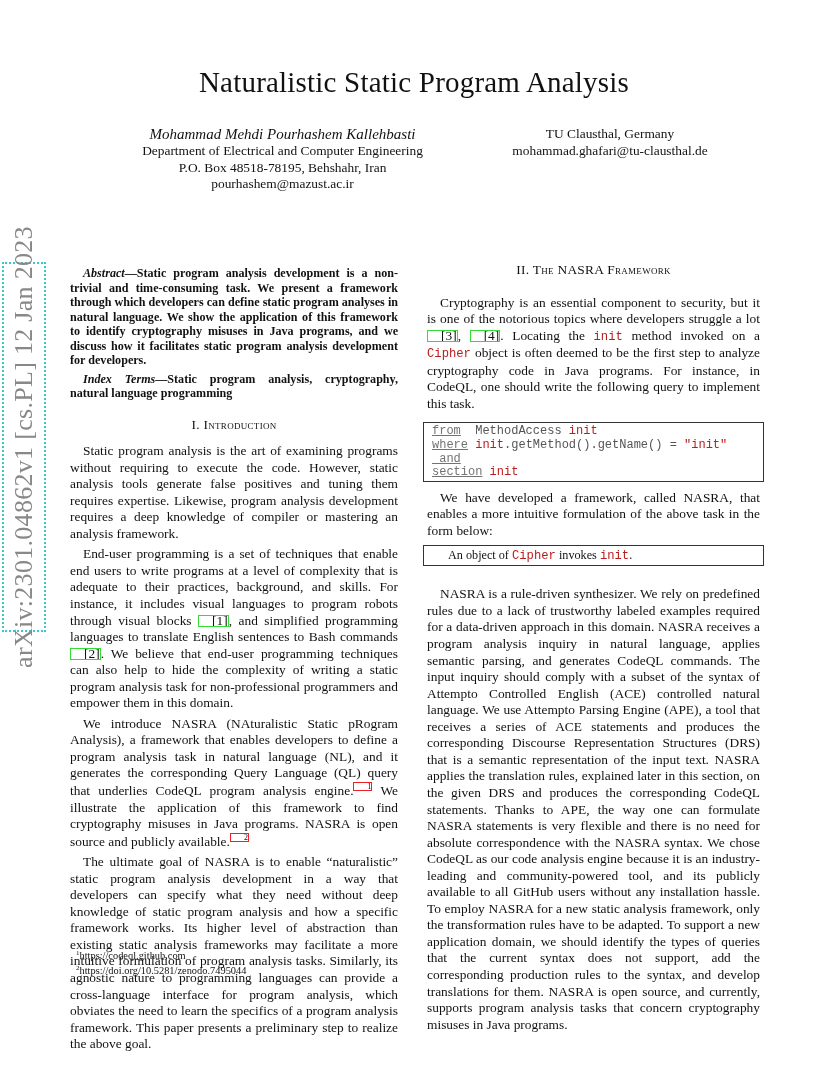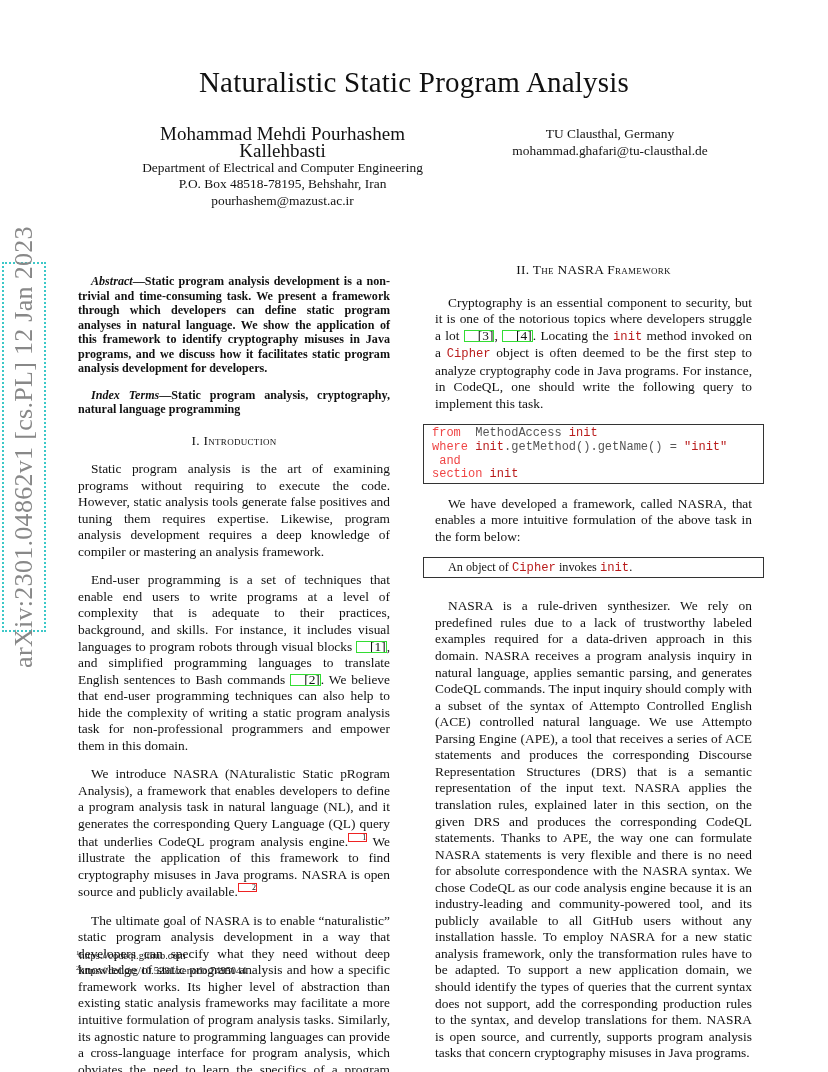--- a/index.html
+++ b/index.html
@@ -3,37 +3,37 @@
 <meta charset="utf-8">
 <style>
   html, body { margin: 0; padding: 0; background: #ffffff; }
   body { width: 828px; height: 1072px; position: relative; overflow: hidden;
          font-family: "Liberation Serif", "DejaVu Serif", serif; color: #111; }
   .title { position: absolute; top: 66px; left: 0; width: 828px; text-align: center;
            font-size: 29px; letter-spacing: 0.2px; }
   .author { position: absolute; top: 126px; text-align: center; font-size: 13.4px; line-height: 16.8px; }
   .author.a1 { left: 115px; width: 335px; }
   .author.a2 { left: 480px; width: 260px; }
-  .author .name { font-size: 19px; }
+  .author .name { font-size: 15px; font-style: italic; }
   .arxiv { position: absolute; left: 2px; top: 262px; width: 44px; height: 370px;
            outline: 2px dotted #3cc8c8; outline-offset: -2px; box-sizing: border-box; }
   .arxiv span { position: absolute; left: 50%; top: 50%; transform: translate(-50%,-50%) rotate(-90deg);
                 white-space: nowrap; font-size: 26px; color: #888; letter-spacing: 0.3px; }
   .col { position: absolute; top: 262px; width: 336px; font-size: 13.4px; line-height: 16.55px; text-align: justify; }
   .col.left { left: 66px; }
   .col.right { left: 423px; width: 341px; }
-  p { margin: 12px; text-indent: 13px; }
+  p { margin: 4px; text-indent: 13px; }
   .abstract { font-weight: bold; font-size: 12.1px; line-height: 14.5px; }
   .abstract i { font-weight: bold; }
   .section { text-align: center; font-size: 13.4px; margin: 16px 0 10px 0; font-variant: small-caps; letter-spacing: 0.3px; text-indent: 0; }
   .cite { display: inline-block; outline: 1px solid #33dd33; outline-offset: -1px; padding: 0 1px; line-height: 12px; }
   .fnref { display: inline-block; outline: 1px solid #ee2222; outline-offset: -1px; font-size: 8px; vertical-align: 6px; line-height: 9px; padding: 0 1px; }
   .mono { font-family: "Liberation Mono", "DejaVu Sans Mono", monospace; font-size: 12.2px; }
   .pink { color: #b91c1c; }
-  .kw { color: #ef4444; }
+  .kw { color: #737373; text-decoration: underline; }
   .codebox { border: 1.3px solid #333; padding: 2px 8px 1px 8px; margin: 10px 0 8px 0;
              font-family: "Liberation Mono", "DejaVu Sans Mono", monospace; font-size: 12px; line-height: 13.6px; color: #555; text-align: left; }
   .nlbox { border: 1.3px solid #333; padding: 2px 24px; margin: 6px 0 20px 0; font-size: 12.2px; line-height: 14px; text-align: left; }
   .footnotes { position: absolute; left: 76px; top: 947px; font-size: 10.4px; line-height: 13px; }
   .footnotes sup { font-size: 7px; vertical-align: 4px; }
 </style>
 </head>
 <body>
 
 <div class="title">Naturalistic Static Program Analysis</div>

